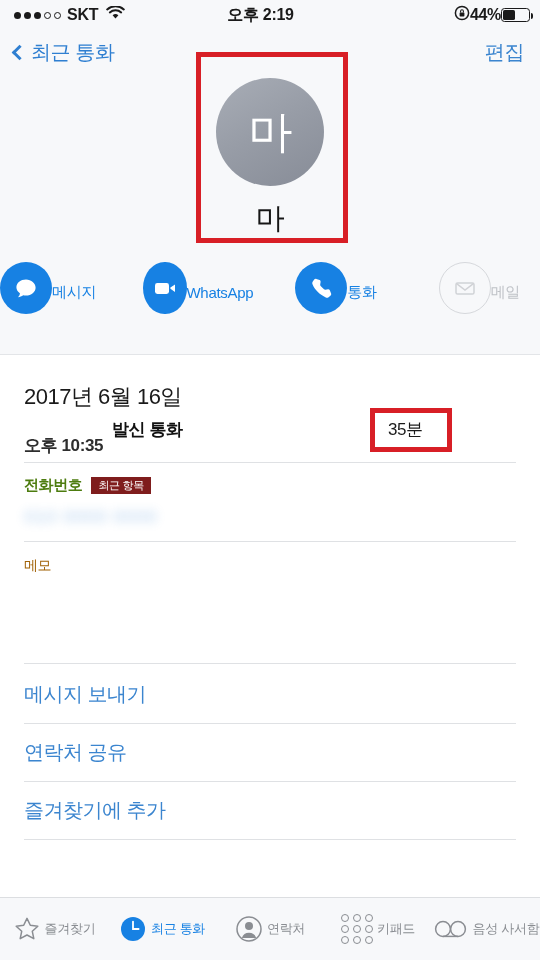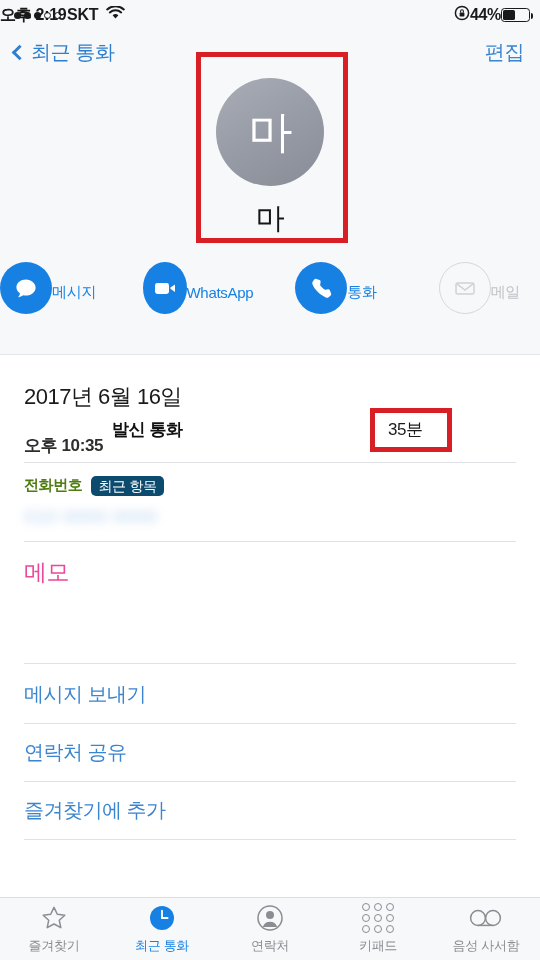--- a/index.html
+++ b/index.html
@@ -27,21 +27,21 @@
     position: absolute; left: 14px; top: 0; height: 30px;
     display: flex; align-items: center; gap: 6px;
   }
   .dots { display: flex; align-items: center; gap: 3px; }
   .dot { width: 7px; height: 7px; border-radius: 50%; background: #1a1a1a; }
   .dot.empty { background: transparent; border: 1.3px solid #1a1a1a; width: 7px; height: 7px; }
   .carrier { font-size: 16px; font-weight: 700; letter-spacing: -0.2px; }
   .wifi { margin-left: 2px; }
   .sb-center {
     position: absolute; left: 0; width: 521px; top: 0; height: 30px;
-    display: flex; align-items: center; justify-content: flex-start;
+    display: flex; align-items: center; justify-content: center;
     font-size: 16px; font-weight: 700; letter-spacing: -0.3px;
   }
   .sb-right {
     position: absolute; right: 10px; top: 0; height: 30px;
     display: flex; align-items: center; gap: 0;
   }
   .batt-pct { font-size: 16px; font-weight: 700; letter-spacing: -0.3px; }
   .batt {
     position: relative; width: 29px; height: 14px;
     border: 1.6px solid #1a1a1a; border-radius: 3.5px;
@@ -141,51 +141,51 @@
   .divider {
     position: absolute; left: 24px; width: 492px; height: 1px; background: #dfe1e4;
   }
 
   .phone-label {
     position: absolute; left: 24px; top: 476px;
     display: flex; align-items: center; gap: 9px;
   }
   .phone-label-text { font-size: 15px; color: #4d7c0f; font-weight: 700; letter-spacing: -0.4px; }
   .badge {
-    background: #0c4a6e; color: #ffffff;
-    font-size: 14px; padding: 2.5px 7px 3px; border-radius: 5px;
+    background: #7f1d1d; color: #ffffff;
+    font-size: 11px; padding: 2.5px 7px 3px; border-radius: 0;
     letter-spacing: -0.3px; line-height: 1;
   }
   .phone-value {
     position: absolute; left: 24px; top: 506px;
     font-size: 19px; color: #2f7fd1;
     filter: blur(5px); opacity: 0.35; letter-spacing: 0.5px;
   }
 
   .memo-label {
     position: absolute; left: 24px; top: 557px;
-    font-size: 23px; color: #ec4899; letter-spacing: -0.4px;
+    font-size: 14px; color: #a16207; letter-spacing: -0.4px;
   }
 
   .link-row {
     position: absolute; left: 0; width: 540px; height: 58px;
     display: flex; align-items: center; cursor: pointer;
   }
   .link-row span {
     margin-left: 24px; font-size: 20px; color: #3b85cf; letter-spacing: -0.5px;
   }
 
   
   .tabbar {
     position: absolute; left: 0; bottom: 0; width: 540px; height: 63px;
     background: #f7f8fa; border-top: 1px solid #dcdee1;
     display: flex;
   }
   .tab {
-    flex: 1; display: flex; flex-direction: column;
+    flex: 1; display: flex; flex-direction: row;
     align-items: center; justify-content: center; gap: 4px; cursor: pointer;
   }
   .tab-icon { height: 30px; display: flex; align-items: center; justify-content: center; }
   .tab-label { font-size: 13px; color: #8a8d92; letter-spacing: -0.3px; }
   .tab.active .tab-label { color: #1781e3; }
 
   .keypad-grid {
     display: grid; grid-template-columns: repeat(3, 8px);
     grid-gap: 3px 4px;
   }

